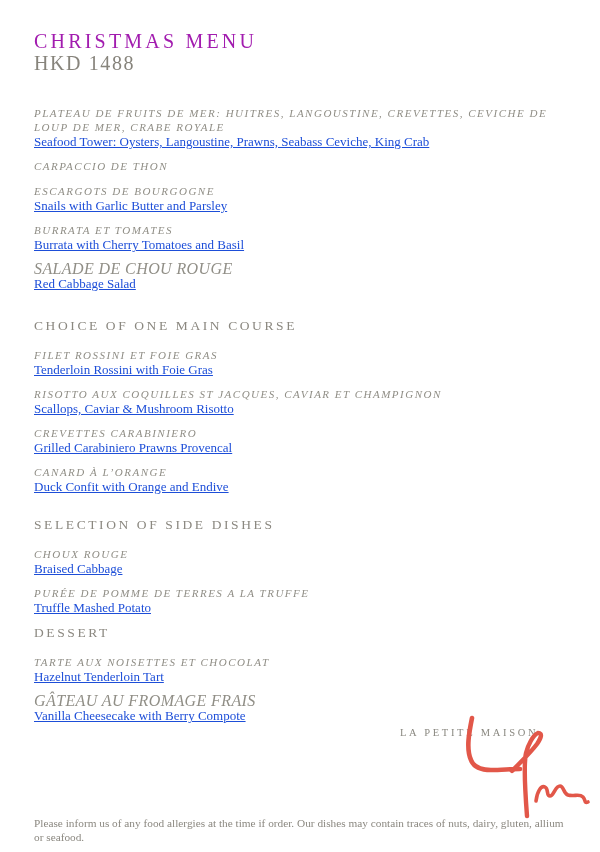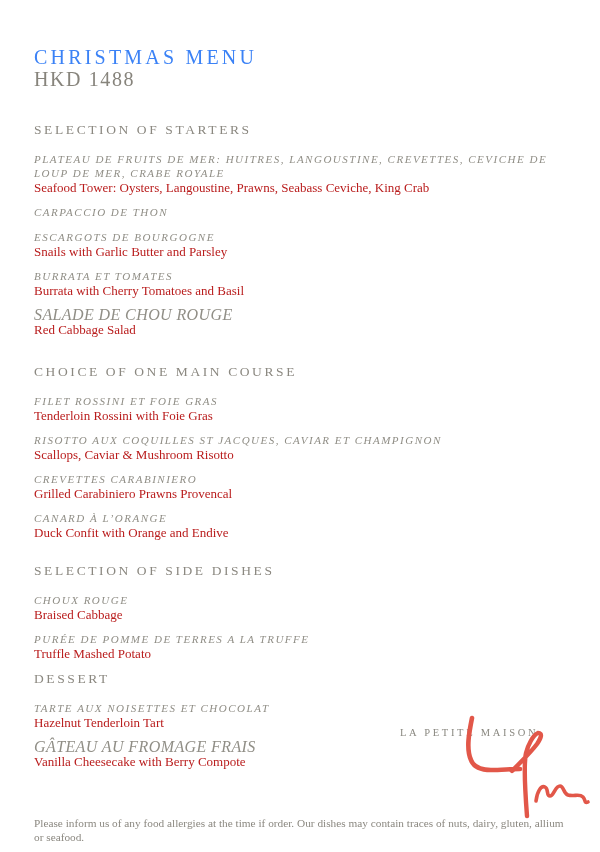--- a/index.html
+++ b/index.html
@@ -10,23 +10,22 @@
     background:#ffffff;
     font-family:"Liberation Serif", serif;
     overflow:hidden;
   }
   .content {
     position:absolute; left:34px; top:30px; width:532px;
   }
   .menu-title {
     font-size:20px; line-height:22px;
     letter-spacing:3.2px;
-    color:#3b82f6;
+    color:#a21caf;
     font-weight:normal;
-    margin-top:16px;
   }
   .menu-price {
     font-size:20px; line-height:18px;
     letter-spacing:1.6px;
     color:#87847c;
     margin-top:2px;
   }
   .section { margin-top:28px; }
   .section.first { margin-top:34px; }
   .section.s3 { margin-top:24px; }
@@ -41,22 +40,23 @@
   .item { margin-bottom:11px; }
   .item-name {
     font-size:11px; line-height:14px;
     letter-spacing:1.5px;
     color:#908e86;
     font-style:italic;
   }
   .item-name.tight { letter-spacing:0.4px; font-size:16px;margin-top:8px; }
   .item-desc {
     font-size:13px; line-height:13px;
-    color:#b91c1c;
+    color:#1d4ed8;
     margin-top:1px;
+    text-decoration:underline;
   }
   .logo-wordmark {
     position:absolute; left:400px; top:727px;
     font-size:10.5px; letter-spacing:2.7px;
     color:#8a8880;
   }
   .logo-signature {
     position:absolute; left:450px; top:705px;
     width:150px; height:120px;
   }
@@ -69,21 +69,20 @@
 </head>
 <body>
 
 <div class="page">
   <div class="content">
 
     <div class="menu-title">CHRISTMAS MENU</div>
     <div class="menu-price">HKD 1488</div>
 
     <div class="section first">
-      <div class="section-heading">SELECTION OF STARTERS</div>
       <div class="item">
         <div class="item-name">PLATEAU DE FRUITS DE MER: HUITRES, LANGOUSTINE, CREVETTES, CEVICHE DE LOUP DE MER, CRABE ROYALE</div>
         <div class="item-desc">Seafood Tower: Oysters, Langoustine, Prawns, Seabass Ceviche, King Crab</div>
       </div>
       <div class="item">
         <div class="item-name">CARPACCIO DE THON</div>
       </div>
       <div class="item">
         <div class="item-name">ESCARGOTS DE BOURGOGNE</div>
         <div class="item-desc">Snails with Garlic Butter and Parsley</div>

